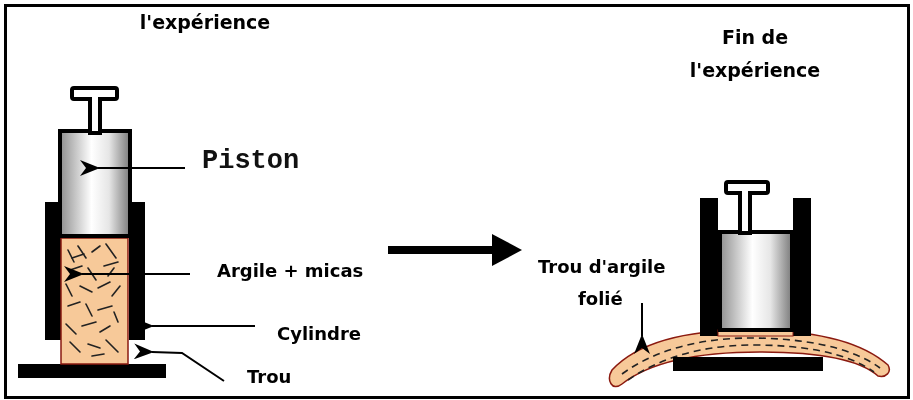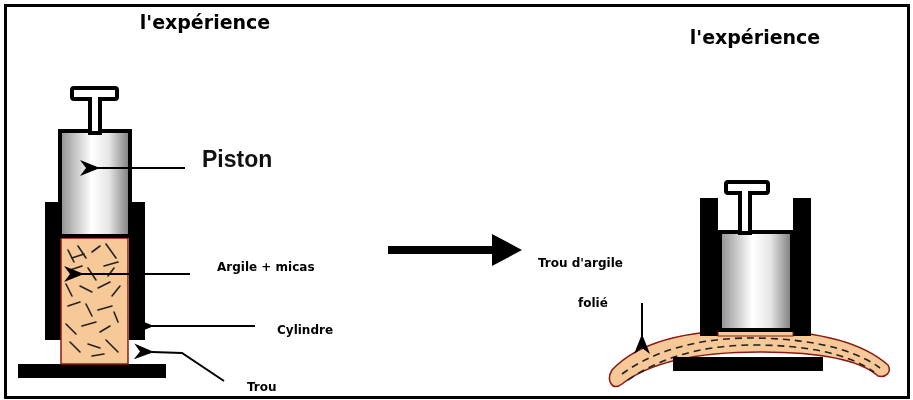--- a/index.html
+++ b/index.html
@@ -1,22 +1,22 @@
 <!DOCTYPE html>
 <html><head>
 <meta charset="utf-8">
 <style>
   html, body { margin: 0; padding: 0; background: #ffffff; }
   body { width: 913px; height: 400px; position: relative; overflow: hidden; font-family: "Liberation Sans", sans-serif; }
   .frame { position: absolute; left: 4px; top: 4px; width: 900px; height: 389px; border: 3px solid #000; box-sizing: content-box; }
   svg { position: absolute; left: 0; top: 0; }
   .lbl { position: absolute; font-family: "DejaVu Sans", sans-serif; font-weight: bold; color: #000; white-space: nowrap; }
   .title { font-size: 19px; text-align: center; line-height: 33px; }
-  .piston-lbl { font-family: Liberation Sans, sans-serif; font-size: 23px; font-weight: bold; color: #111; }
-  .small { font-size: 12px; }
+  .piston-lbl { font-family: Liberation Mono, monospace; font-size: 27px; font-weight: bold; color: #111; }
+  .small { font-size: 18px; }
 </style>
 </head>
 <body>
 
 <div class="frame"></div>
 
 <svg width="913" height="400" viewBox="0 0 913 400">
   <defs>
     <linearGradient id="pgrad" x1="0" x2="1" y1="0" y2="0">
       <stop offset="0" stop-color="#8f8f8f"></stop>
@@ -99,21 +99,22 @@
     <rect x="726" y="182" width="42" height="11" rx="2" fill="#fff" stroke="#000" stroke-width="4"></rect>
     <rect x="742" y="191" width="6" height="6" fill="#fff"></rect>
   </g>
   <line x1="642" y1="303" x2="642" y2="336" stroke="#000" stroke-width="2" marker-end="url(#ah)"></line>
 </svg>
 
 <div class="lbl title" style="left:120px; top:6px; width:170px;">
   <div>l'expérience</div>
 </div>
 <div class="lbl title" style="left:670px; top:21px; width:170px;">
+  <div>Fin de</div>
   <div>l'expérience</div>
 </div>
 
 <div class="lbl piston-lbl" style="left:202px; top:146px;">Piston</div>
 <div class="lbl small" style="left:217px; top:260px;">Argile + micas</div>
 <div class="lbl small" style="left:277px; top:314px;margin-top:9px;">Cylindre</div>
-<div class="lbl small" style="left:247px; top:380px;">Trou</div>
+<div class="lbl small" style="left:247px; top:366px;">Trou</div>
 <div class="lbl small" style="left:538px; top:256px;">Trou d'argile</div>
-<div class="lbl small" style="left:578px; top:296px;">folié</div>
+<div class="lbl small" style="left:578px; top:288px;">folié</div>
 
 </body></html>

